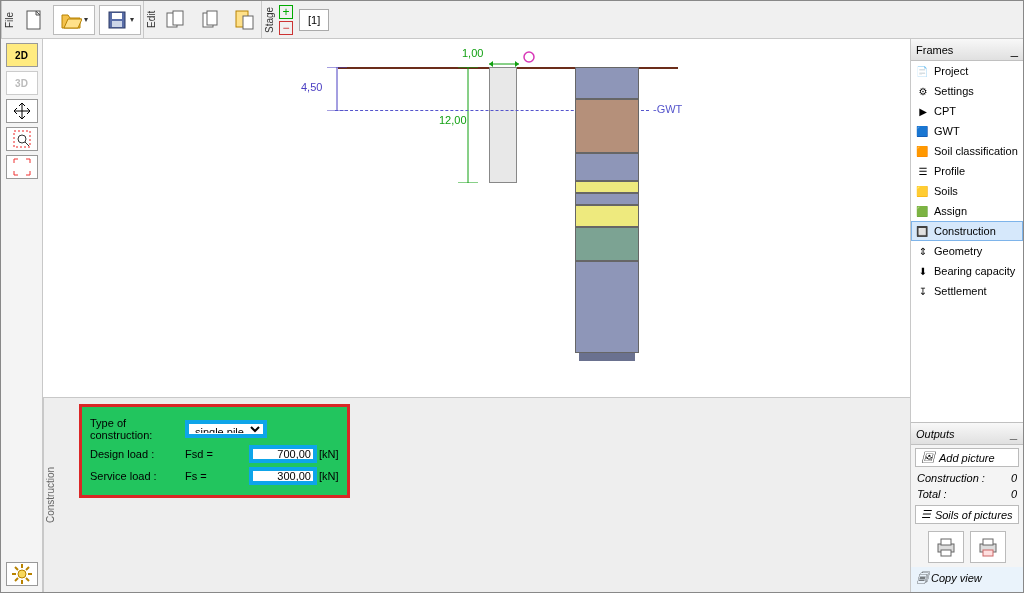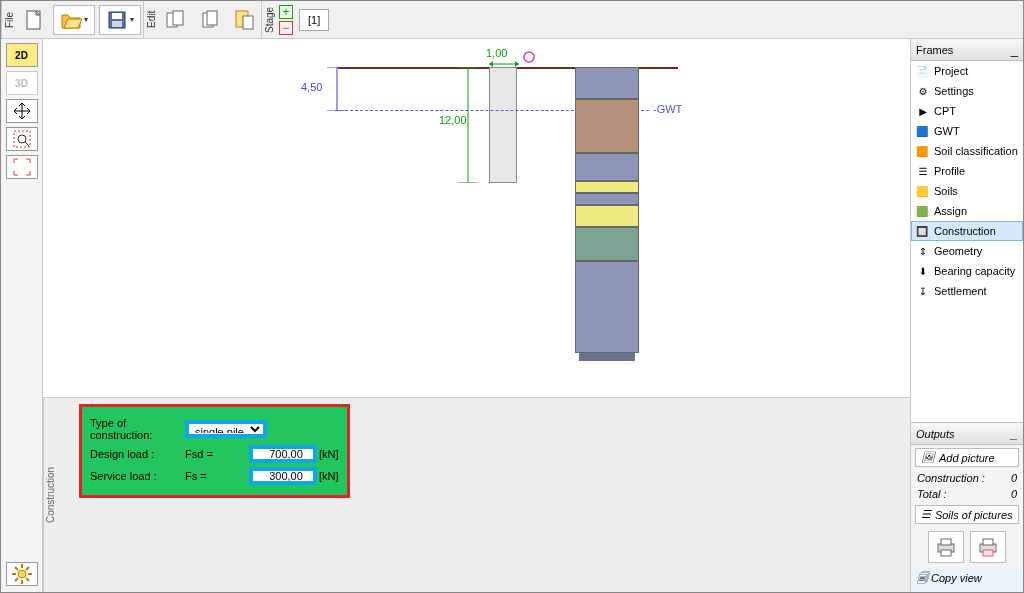--- a/index.html
+++ b/index.html
@@ -34,21 +34,21 @@
 
 
 .bottom { height: 195px; border-top: 1px solid #c8c8c8; background: #eee; display: flex; }
 .bottom-left { flex: 1; position: relative; }
 .input-box { position: absolute; left: 22px; top: 6px; border: 3px solid #da2626; padding: 6px 8px; background: #22c55e; }
 .row { display: flex; align-items: center; margin: 4px 0; font-size: 11px; }
 .row label { width: 95px; }
 .row .var { width: 64px; }
 .row select, .row input { border: 4px solid #0ea5e9; font-size: 11px; padding: 1px 2px; height: 18px; background: #fff; }
 .row select { width: 82px; }
-.row input { width: 68px; text-align: center; padding-left: 8px; }
+.row input { width: 68px; text-align: right; padding-left: 8px; }
 .row .unit { margin-left: 2px; }
 .vsplit { width: 14px; writing-mode: vertical-rl; transform: rotate(180deg); font-size: 10px; color: #666; display: flex; align-items: center; justify-content: center; border-right: 1px solid #c8c8c8; }
 
 
 .right { width: 113px; border-left: 1px solid #c8c8c8; display: flex; flex-direction: column; background: #f4f4f4; }
 .panel-head { background: linear-gradient(#f8f8f8,#e0e0e0); border-bottom: 1px solid #c0c0c0; padding: 3px 5px; font-size: 11px; display: flex; justify-content: space-between; align-items: center; }
 .panel-list { background: #fff; }
 .panel-item { display: flex; align-items: center; gap: 4px; padding: 3px 5px; font-size: 11px; cursor: pointer; }
 .panel-item.sel { background: #d6e8fb; border: 1px solid #7eb4ea; padding: 2px 4px; }
 .panel-item .ic { width: 14px; height: 14px; display: inline-flex; align-items: center; justify-content: center; font-size: 10px; }
@@ -151,21 +151,21 @@
           </g>
         </svg>
     </div>
   </div>
 
   <div class="canvas-wrap">
     <div class="canvas">
 
       <div class="ground-line" style="left:295px;top:28px;width:340px;"></div>
 
-      <div class="dim-line" style="left:443px;top:8px;">1,00</div>
+      <div class="dim-line" style="left:419px;top:8px;">1,00</div>
       <svg style="position:absolute;left:446px;top:20px;" width="30" height="10">
           <line x1="0" y1="5" x2="30" y2="5" stroke="#11a011"></line>
           <path d="M0 5l4-3v6z M30 5l-4-3v6z" fill="#11a011"></path>
         </svg>
 
       <svg style="position:absolute;left:480px;top:12px;" width="12" height="12">
           <circle cx="6" cy="6" r="5" fill="none" stroke="#d838b8" stroke-width="1.5"></circle>
         </svg>
 
       <div class="pile" style="left:446px;top:28px;width:28px;height:116px;"></div>

